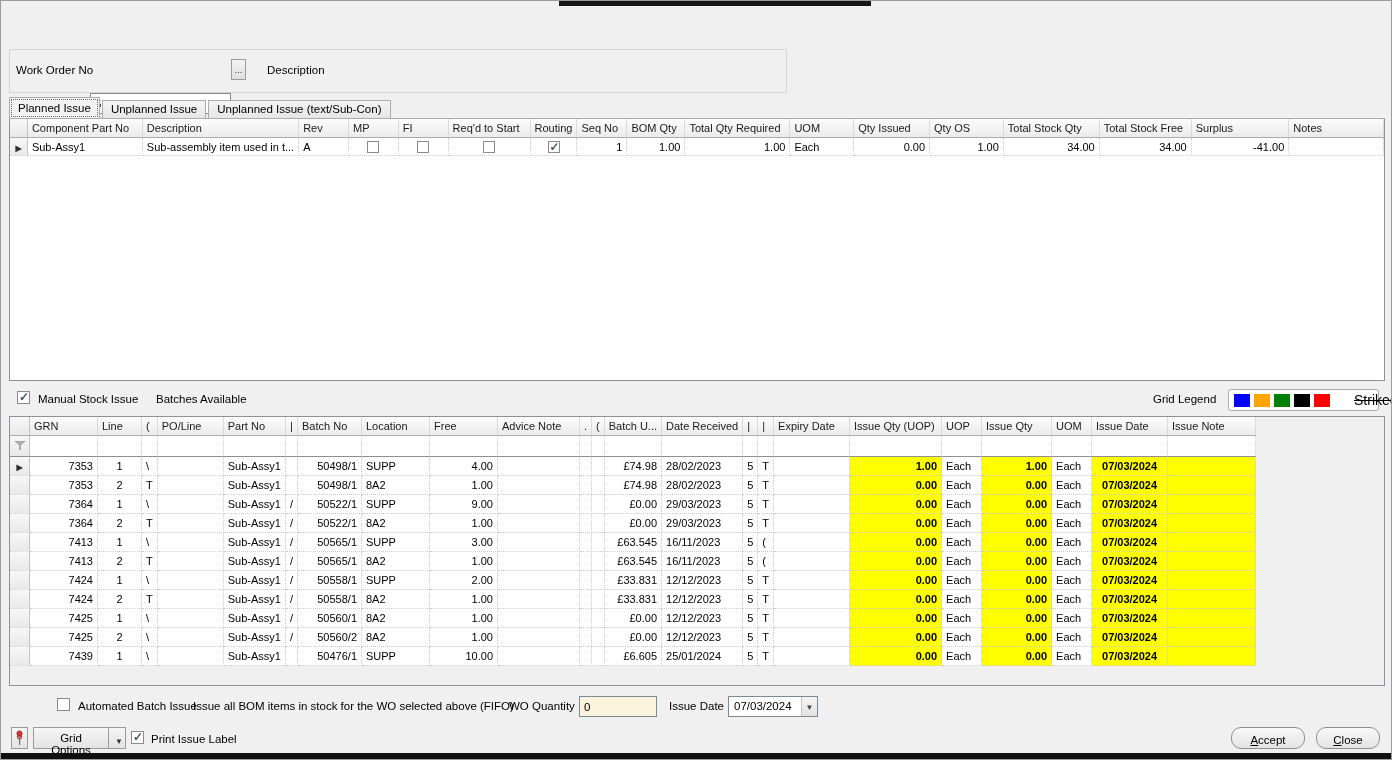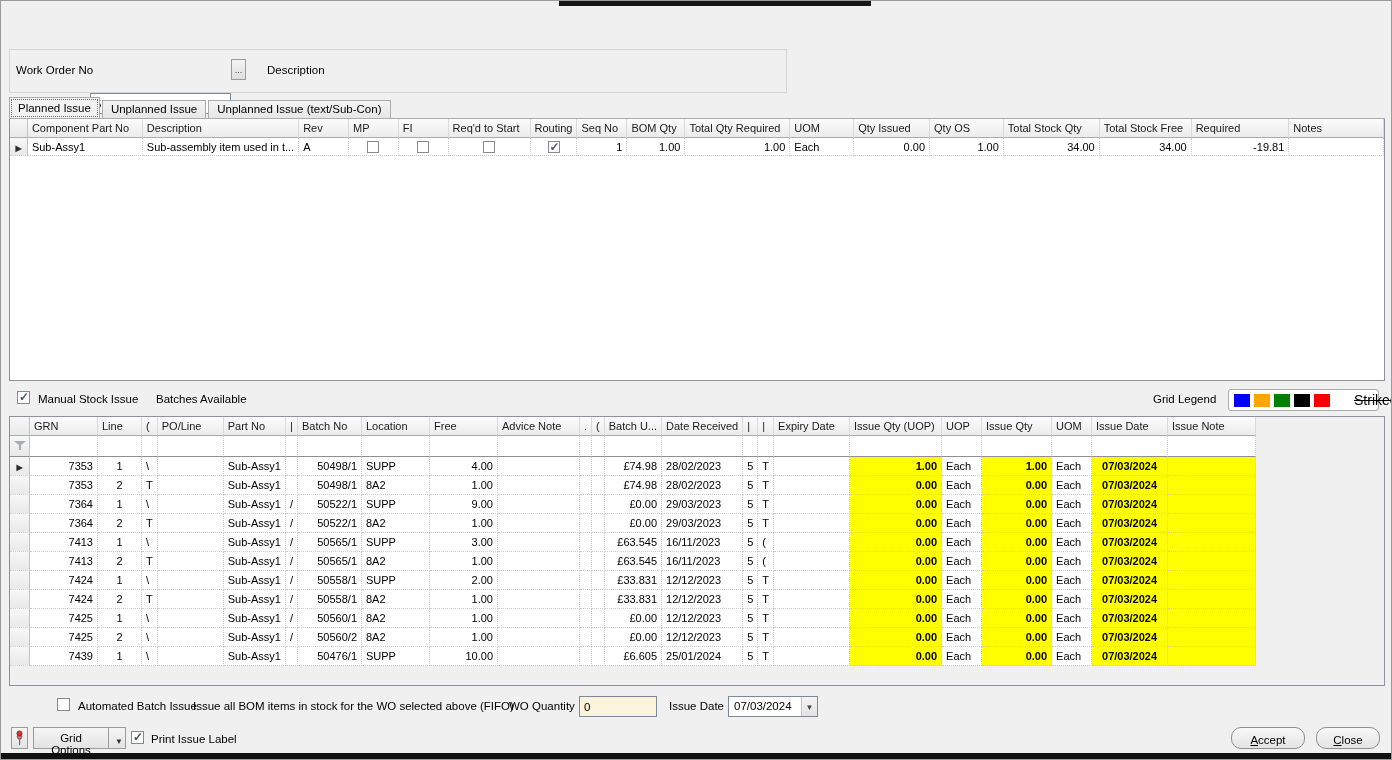--- a/index.html
+++ b/index.html
@@ -154,21 +154,21 @@
             <th class="al-center">Req'd to Start</th>
             <th class="al-center">Routing</th>
             <th class="al-center">Seq No</th>
             <th class="al-center">BOM Qty</th>
             <th class="al-center">Total Qty Required</th>
             <th>UOM</th>
             <th class="al-center">Qty Issued</th>
             <th class="al-center">Qty OS</th>
             <th class="al-center">Total Stock Qty</th>
             <th class="al-center">Total Stock Free</th>
-            <th class="al-center">Required</th>
+            <th class="al-center">Surplus</th>
             <th>Notes</th>
           </tr>
         </thead>
         <tbody>
           <tr>
             <th class="rowhead"><span class="row-arrow">▶</span></th>
             <td class="al-left">Sub-Assy1</td>
             <td class="al-left">Sub-assembly item used in t...</td>
             <td class="al-left">A</td>
             <td class="al-center"><span class="cb" style="width: 12px; height: 12px;"></span></td>
@@ -176,21 +176,21 @@
             <td class="al-center"><span class="cb" style="width: 12px; height: 12px;"></span></td>
             <td class="al-center"><span class="cb checked" style="width: 12px; height: 12px;"></span></td>
             <td class="al-right">1</td>
             <td class="al-right">1.00</td>
             <td class="al-right">1.00</td>
             <td class="al-left">Each</td>
             <td class="al-right">0.00</td>
             <td class="al-right">1.00</td>
             <td class="al-right">34.00</td>
             <td class="al-right">34.00</td>
-            <td class="al-right">-19.81</td>
+            <td class="al-right">-41.00</td>
             <td class="al-left"></td>
           </tr>
         </tbody>
       </table>
     </div>
 
   <div class="midrow">
     <span class="cb checked" id="cb-msi"></span>
     <span class="lbl lbl-msi">Manual Stock Issue</span>
     <span class="lbl lbl-ba">Batches Available</span>

